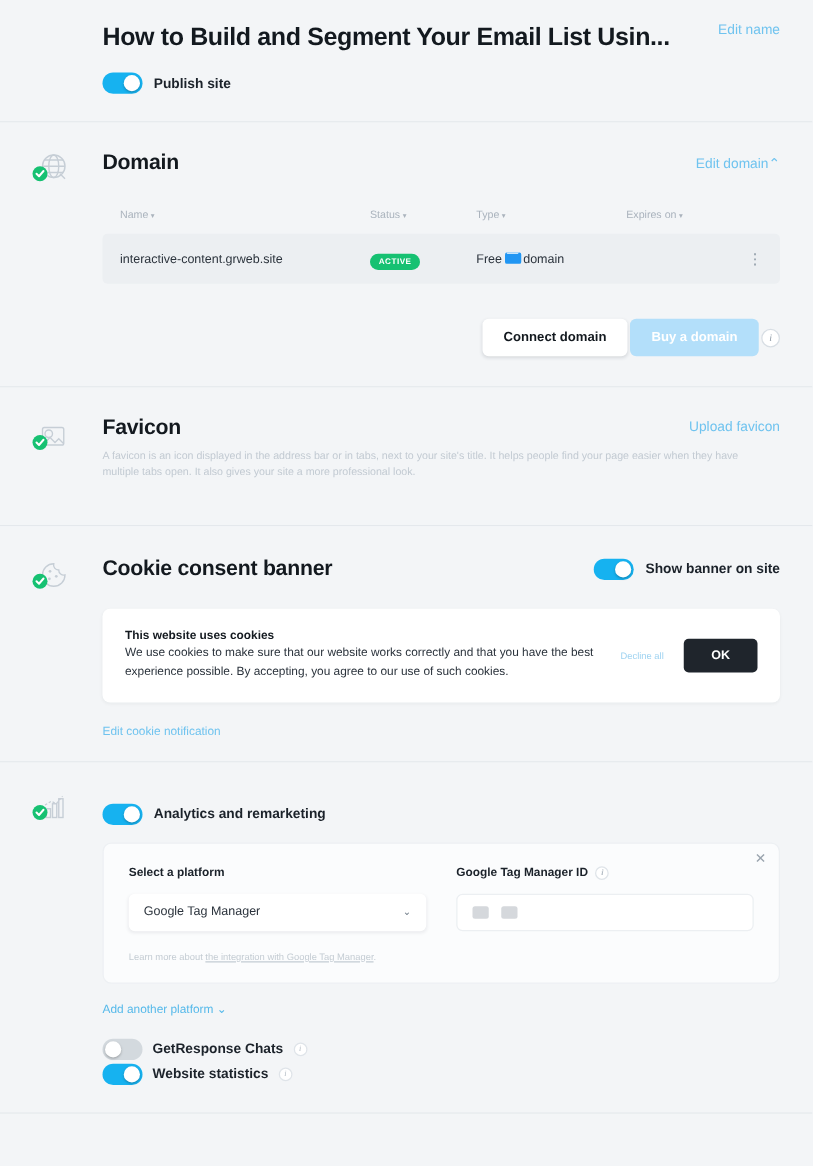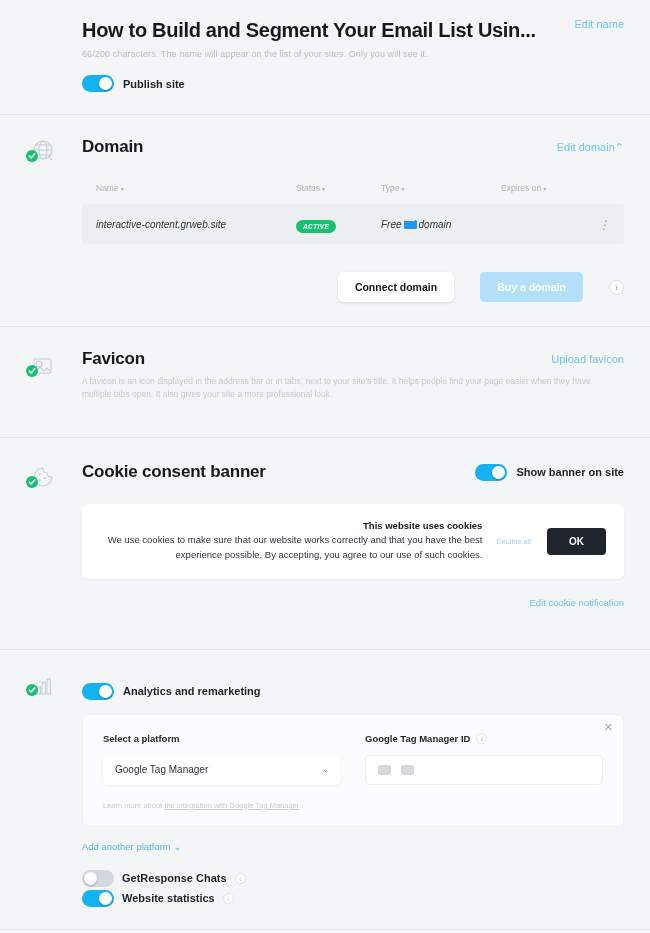--- a/index.html
+++ b/index.html
@@ -78,21 +78,21 @@
     margin-top: 6px; max-width: 540px;
   }
   .sec-head { display: flex; align-items: center; justify-content: space-between; }
 
   
   .dom-table { margin-top: 26px; }
   .dom-head, .dom-row { display: flex; align-items: center; }
   .dom-head { padding: 0 14px 9px 14px; }
   .dom-row {
     background: #eceff2; border-radius: 4px;
-    padding: 11px 14px; margin-top: 2px; font-style: italic;
+    padding: 11px 14px; margin-top: 2px;
   }
   .c-name { width: 200px; }
   .c-status { width: 85px; }
   .c-type { width: 120px; }
   .c-exp { flex: 1; }
   .c-menu { width: 22px; text-align: right; }
   .th { font-size: 8.5px; color: #aab3bd; white-space: nowrap; cursor: pointer; }
   .th .caret { font-size: 6px; color: #aab3bd; margin-left: 2px; }
   .td { font-size: 10px; color: #2b333c; }
   .badge-active {
@@ -110,21 +110,21 @@
     width: 11px; height: 6px;
     background: #2196f3;
     clip-path: polygon(0 0, 100% 0, 50% 100%);
     border-top: 1.5px solid #fff;
   }
   .kebab { color: #8d99a5; font-size: 12px; letter-spacing: 0; line-height: 5px; cursor: pointer; }
 
   
   .btn-row {
     display: flex; align-items: center; justify-content: flex-end;
-    gap: 26px; margin-top: 28px; padding-bottom: 6px;
+    gap: 2px; margin-top: 28px; padding-bottom: 6px;
   }
   .btn {
     font-size: 10.5px; font-weight: bold; border-radius: 5px;
     padding: 9px 17px; cursor: pointer; white-space: nowrap;
   }
   .btn-ghost { background: #fff; color: #13191f; box-shadow: 0 1px 3px rgba(20,30,45,.13); }
   .btn-primary-dis { background: #b3dffa; color: #ffffff; }
   .info-circle {
     width: 15px; height: 15px; border-radius: 50%;
     border: 1px solid #d8dee4; background: #fff;
@@ -190,21 +190,20 @@
 </head>
 <body>
 
 <div class="page">
 
   <div class="hdr">
     <div class="hdr-row">
       <div class="site-title">How to Build and Segment Your Email List Usin...</div>
       <div class="link">Edit name</div>
     </div>
-    <div class="hdr-sub">66/200 characters. The name will appear on the list of your sites. Only you will see it.</div>
     <div class="toggle-row" style="margin-top:16px;">
       <div class="tgl on"></div>
       <span class="tgl-label">Publish site</span>
     </div>
   </div>
 
   <div class="section" style="padding:22px 0 18px 0;">
     <div class="sec-icon" style="top:18px;">
       <svg width="34" height="34" viewBox="0 0 34 34">
         <g stroke="#c6ced6" fill="none" stroke-width="1.1">
@@ -278,21 +277,21 @@
     </div>
     <div class="sec-body">
       <div class="sec-head">
         <div class="sec-title">Favicon</div>
         <div class="link">Upload favicon</div>
       </div>
       <div class="sec-desc">A favicon is an icon displayed in the address bar or in tabs, next to your site's title. It helps people find your page easier when they have multiple tabs open. It also gives your site a more professional look.</div>
     </div>
   </div>
 
-  <div class="section" style="padding:24px 0 39px 0;text-align:right;">
+  <div class="section" style="padding:24px 0 16px 0;">
     <div class="sec-icon" style="top:22px;">
       <svg width="34" height="34" viewBox="0 0 34 34">
         <path d="M18 5 a9 9 0 1 0 9 9 a4 4 0 0 1 -5 -4 a4 4 0 0 1 -4 -5 z" fill="none" stroke="#c6ced6" stroke-width="1.1"></path>
         <circle cx="15" cy="11" r="1.1" fill="#c6ced6"></circle>
         <circle cx="20" cy="15" r="1.1" fill="#c6ced6"></circle>
         <circle cx="14.5" cy="17" r="1.1" fill="#c6ced6"></circle>
         <circle cx="7" cy="19" r="6" fill="#16c172"></circle>
         <path d="M4.2 19 L6.2 21 L9.8 16.8" stroke="#fff" stroke-width="1.6" fill="none" stroke-linecap="round" stroke-linejoin="round"></path>
       </svg>
     </div>

